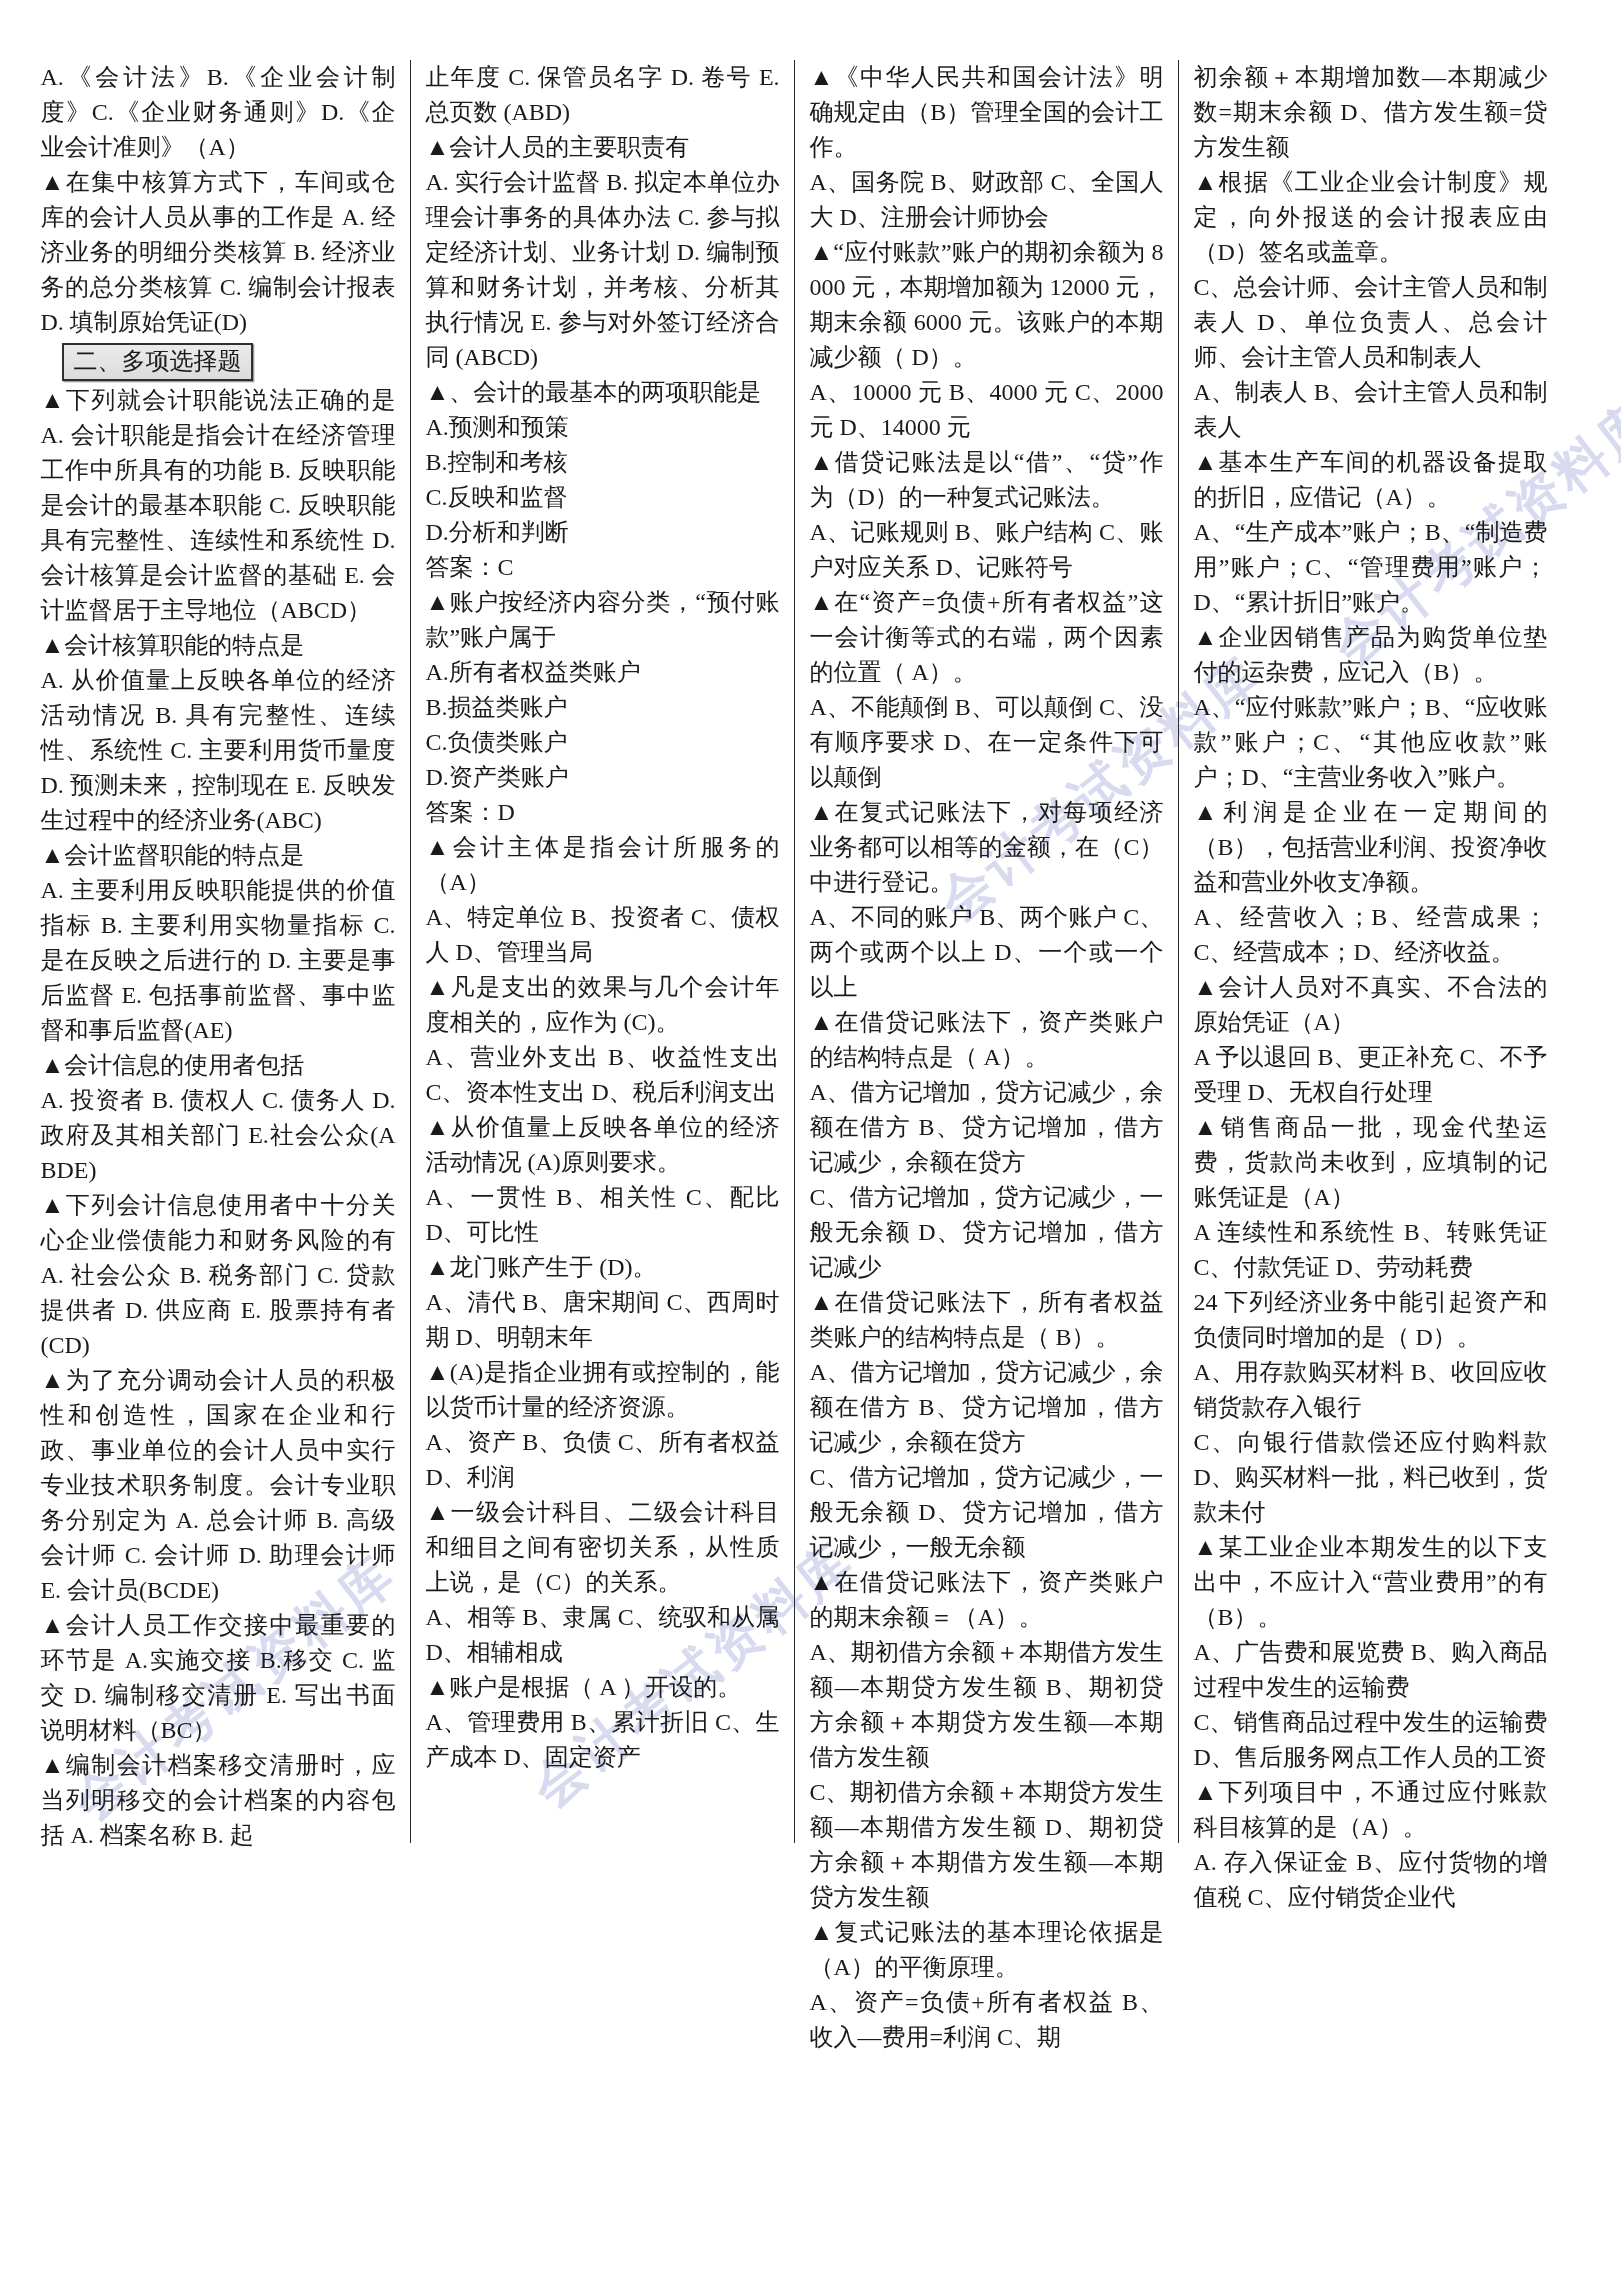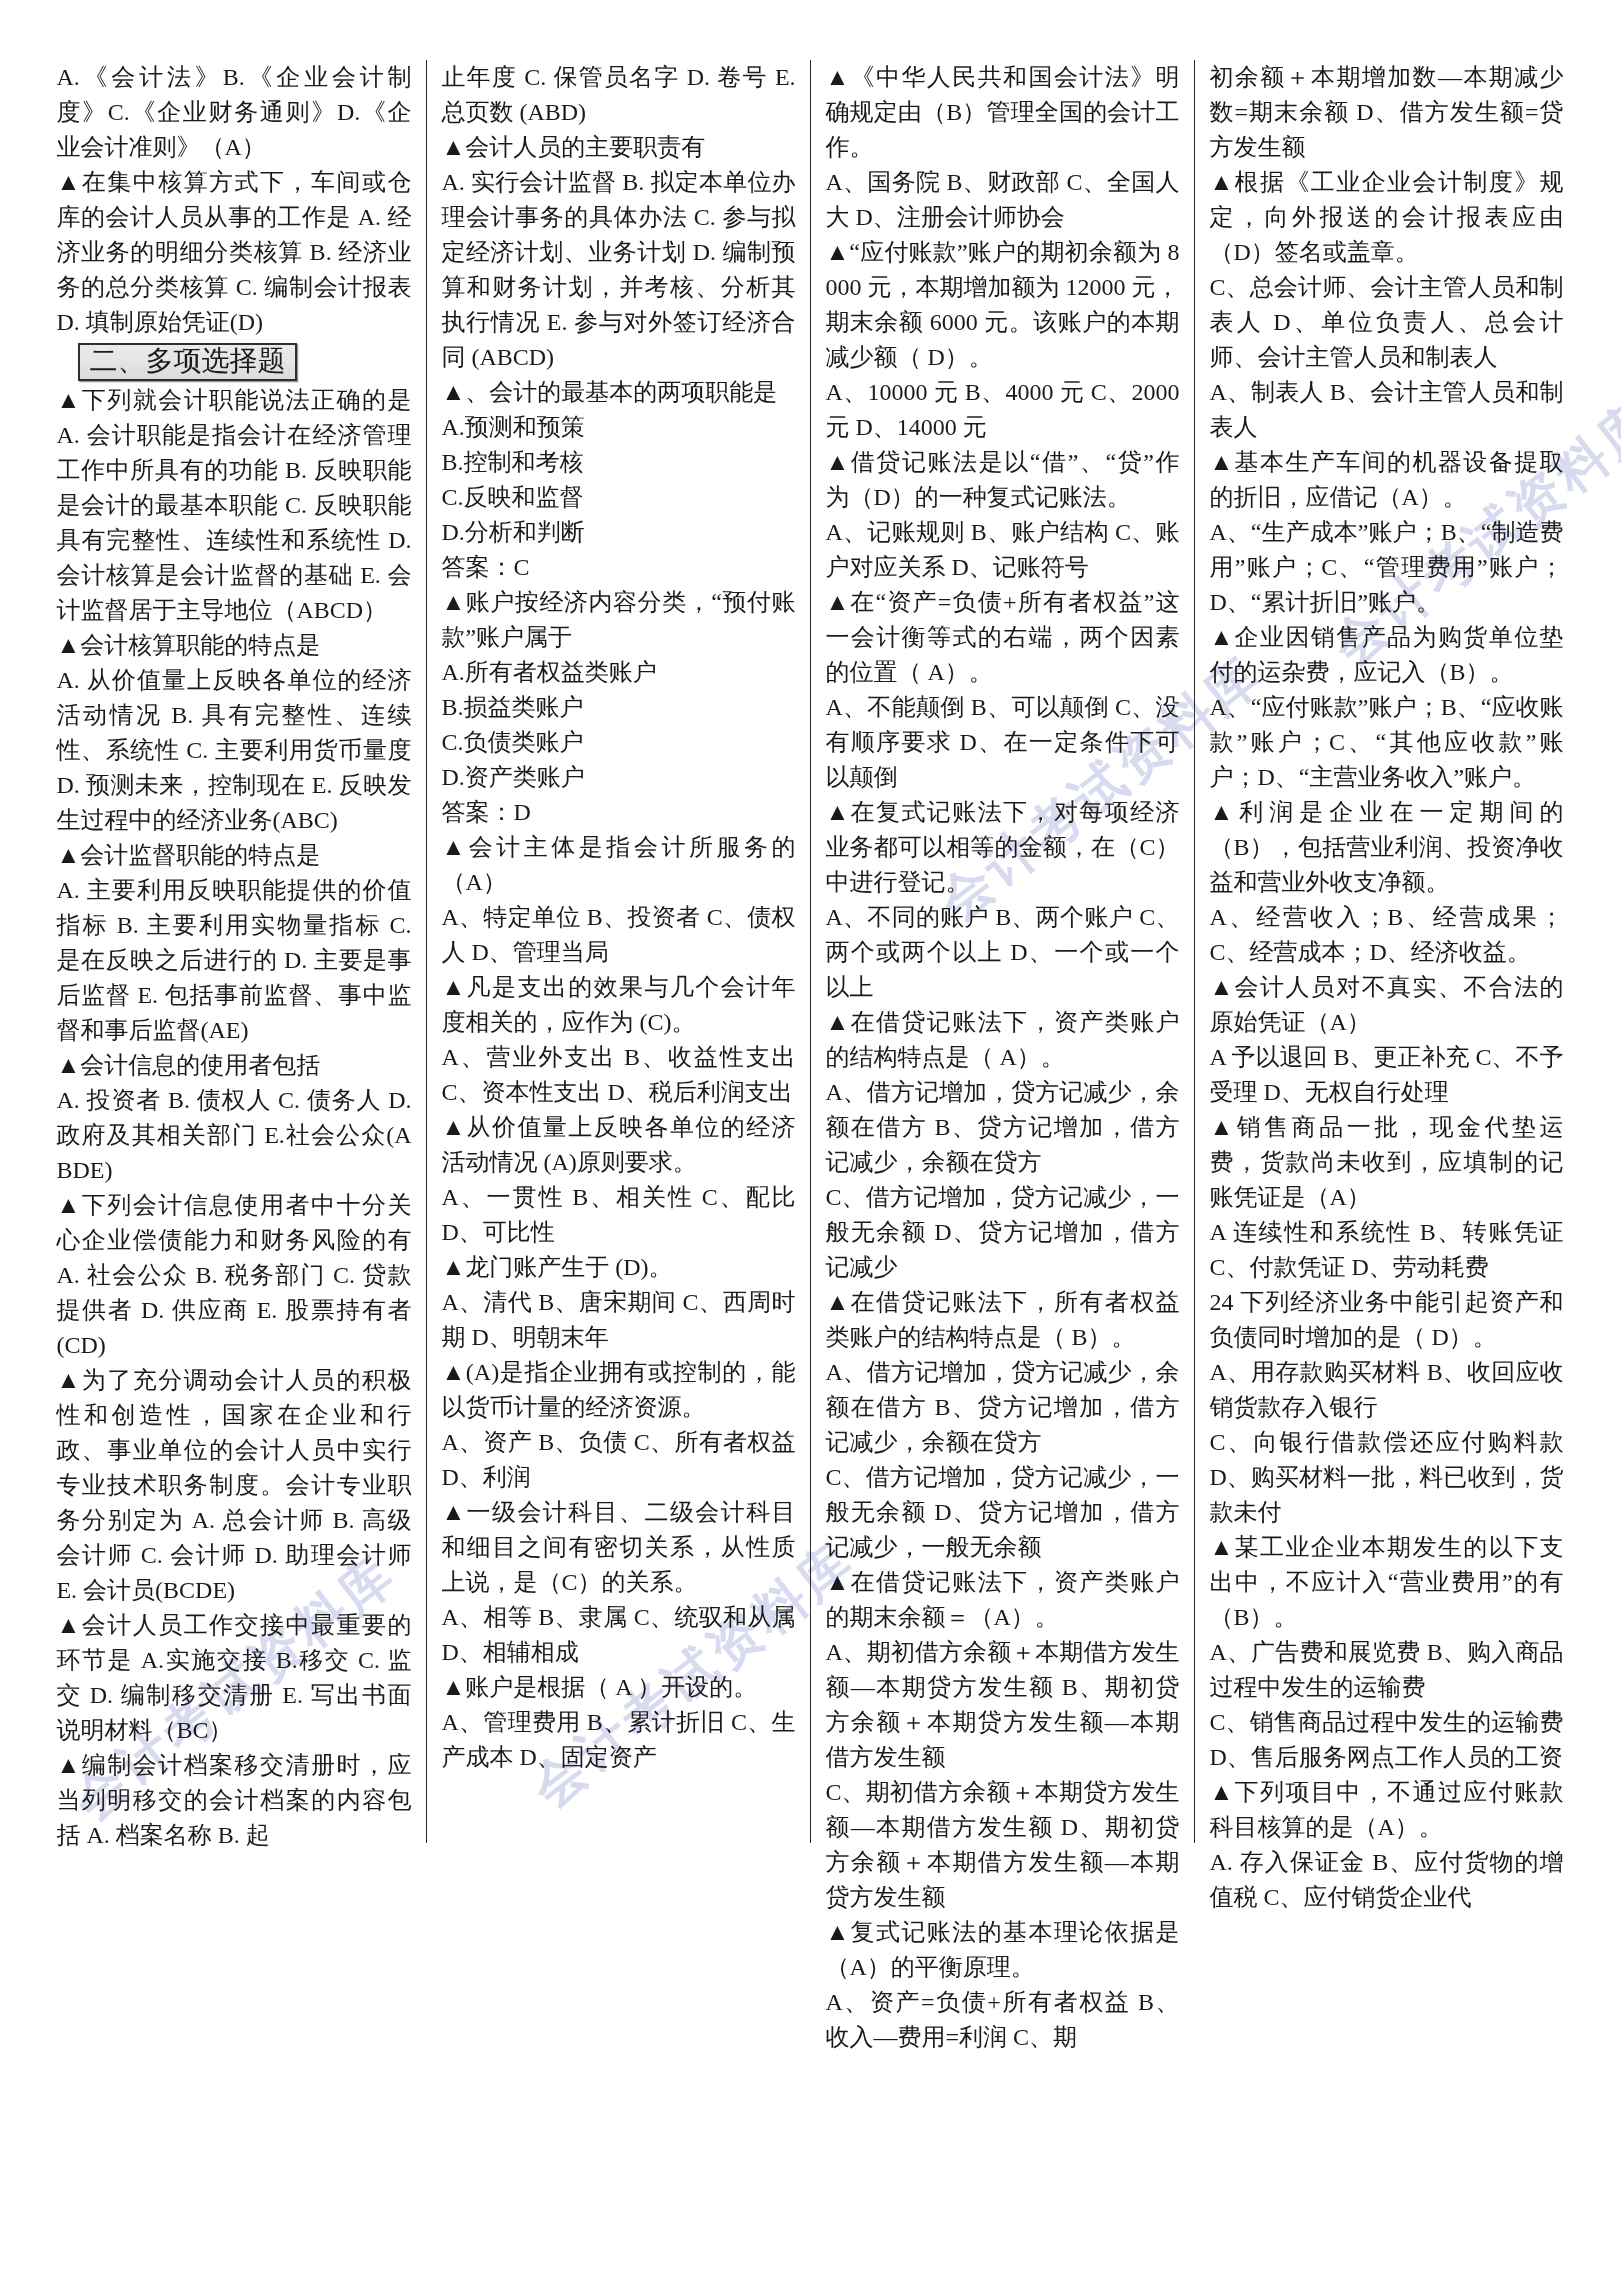--- a/index.html
+++ b/index.html
@@ -34,21 +34,21 @@
   .wm1{font-size:52px;transform:rotate(-38deg);left:39px;top:1653px;}
   .wm2{font-size:52px;transform:rotate(-38deg);left:498px;top:1640px;}
   .wm3{font-size:52px;transform:rotate(-38deg);left:905px;top:754px;}
   .wm4{font-size:52px;transform:rotate(-38deg);left:1299px;top:498px;}
 
   #columns{
     position:relative;
     z-index:2;
     display:flex;
     height:1873px;
-    padding:60px 25px 30px 42px;
+    padding:60px 25px 30px 26px;
     box-sizing:border-box;
     align-items:stretch;
   }
   .col{
     width:384px;
     box-sizing:border-box;
     padding:0 14.4px 0 14.4px;
   }
   .col.divider{
     border-left:1.3px solid #2b2b2b;
@@ -63,21 +63,21 @@
     font-family:"Liberation Serif","DejaVu Serif",serif;
     letter-spacing:0px;
   }
   
   .sec-head{
     display:inline-block;
     border:2px solid #2f2f2f;
     background:linear-gradient(180deg,#ebebeb 0%,#dcdcdc 100%);
     padding:0.7px 9.2px 2px 9.2px;
     margin:2.6px 0 1.3px 22px;
-    font-size:28px;
+    font-size:24px;
     line-height:32px;
     font-family:"Liberation Serif","DejaVu Serif",serif;
     box-shadow:1.3px 1.3px 0 #9a9a9a;
   }
 </style>
 </head>
 <body>
 
 <div id="page">
 

